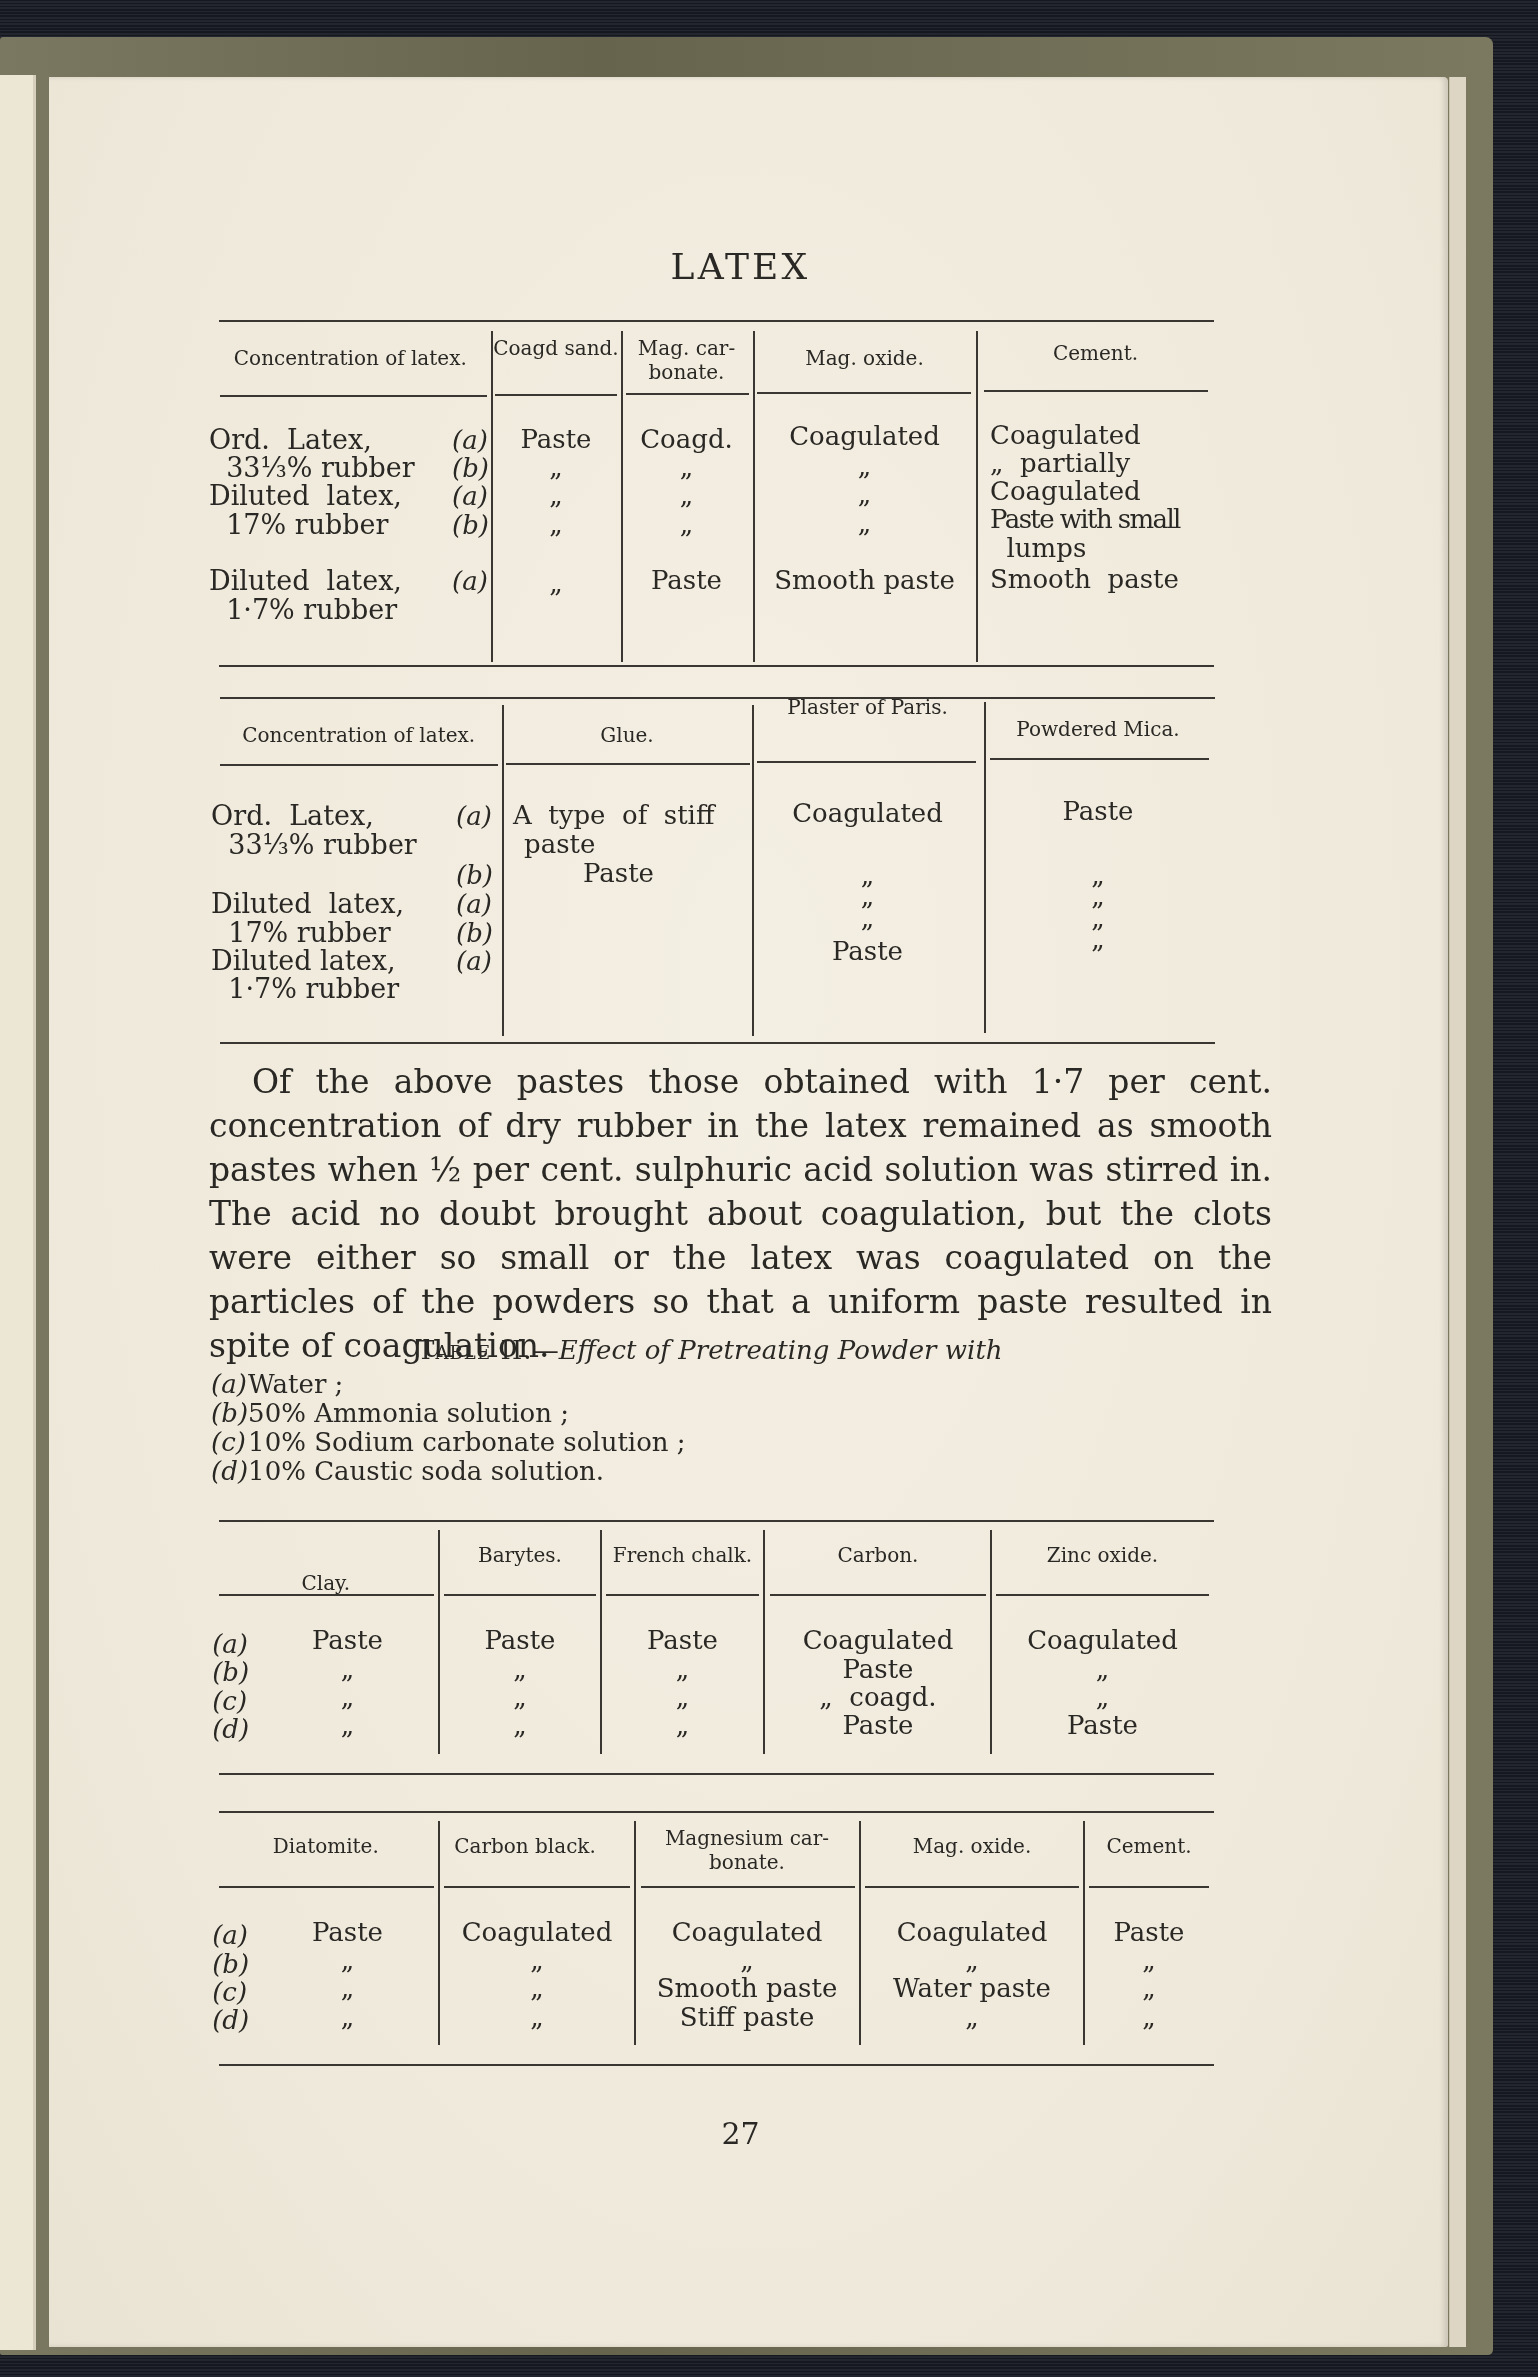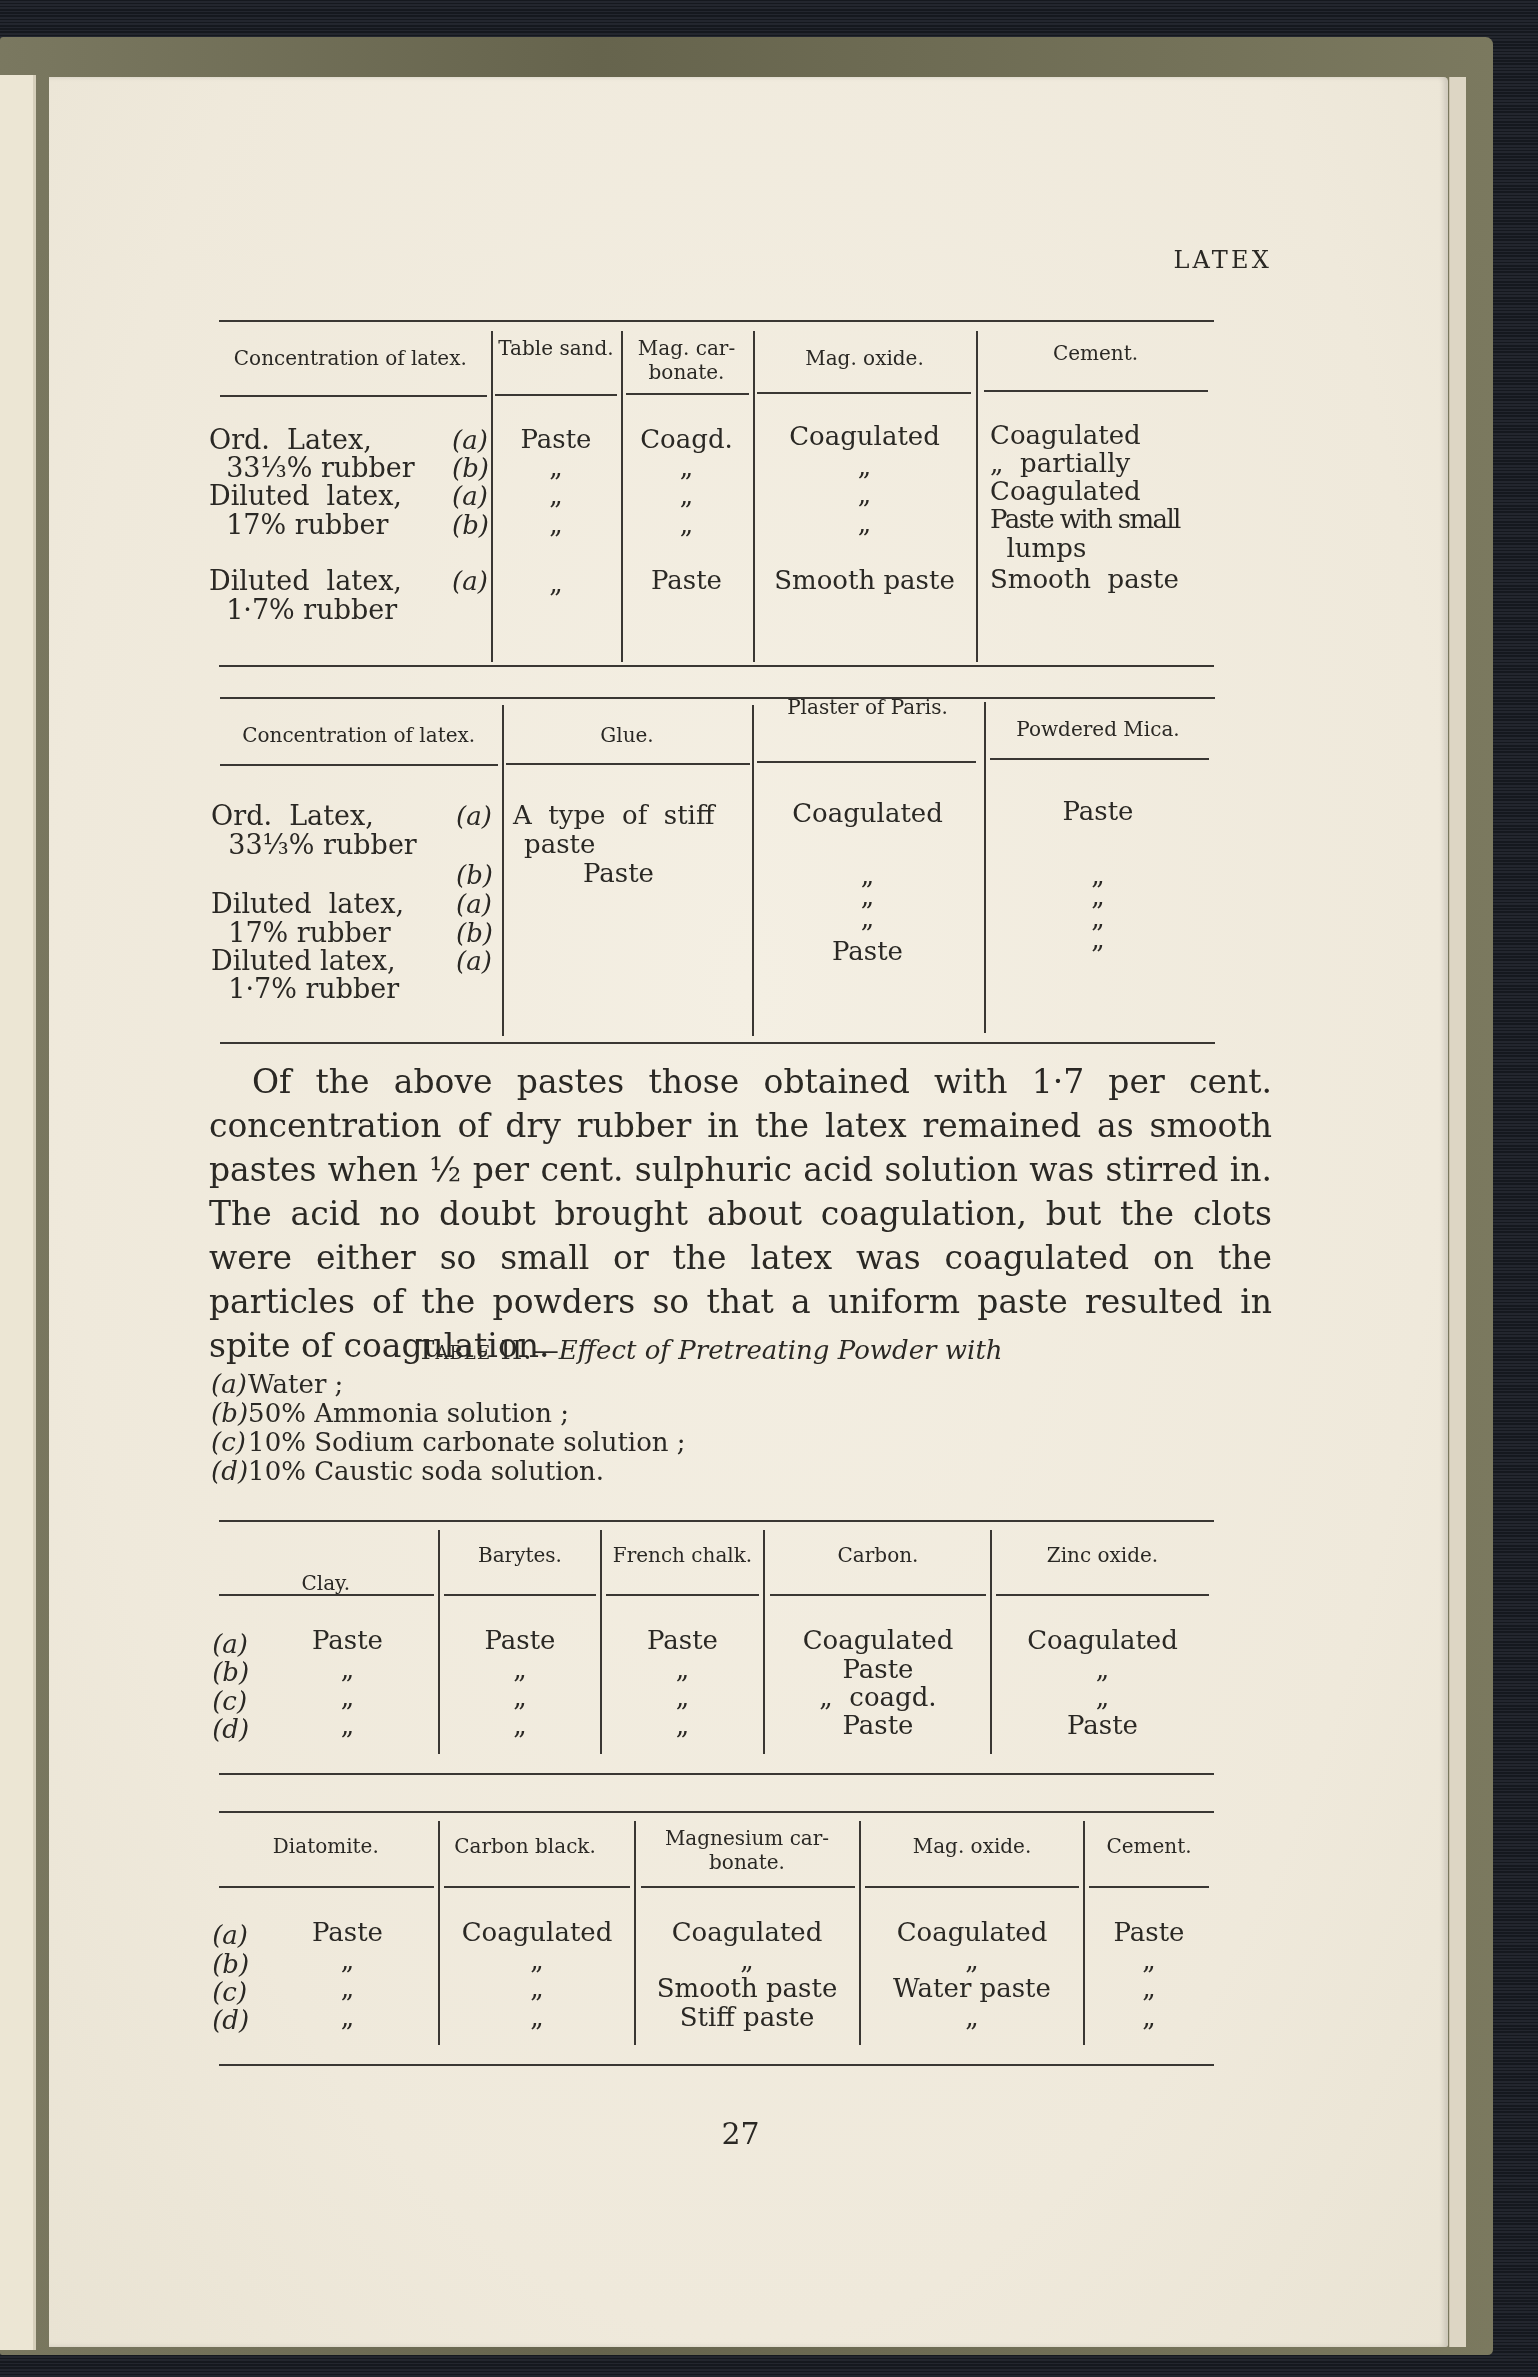--- a/index.html
+++ b/index.html
@@ -24,22 +24,22 @@
     position:absolute; left:49px; top:77px; width:1399px; height:2270px;
     background:#f1ecdf;
     background-image: radial-gradient(ellipse at 50% 40%, #f4efe3 0%, #efe9db 70%, #e9e3d3 100%);
     box-shadow: -4.3px 0 5.3px rgba(0,0,0,0.12) inset;
     border-radius:0 4.3px 2.1px 0;
   }
   .edge { position:absolute; top:77px; width:16px; height:2270px; background:#ddd6c4; left:1449px; border-left:1.1px solid #c9c1ab; }
 
   .content { position:absolute; left:160px; top:0; width:1063px; }
   .running-head {
-    position:absolute; top:171px; left:0; width:100%; text-align:right;
-    font-size:24px; letter-spacing:3.2px;
+    position:absolute; top:171px; left:0; width:100%; text-align:center;
+    font-size:36px; letter-spacing:3.2px;
   }
   .rule { position:absolute; height:2.1px; background:#3a3733; }
   .vrule { position:absolute; width:1.6px; background:#3a3733; }
   .hdr { position:absolute; font-size:20px; text-align:center; line-height:23.5px; }
   .cell { position:absolute; font-size:26px; line-height:29px; white-space:pre; }
   .lbl { position:absolute; font-size:27px; line-height:30px; white-space:pre; }
   .tag { position:absolute; font-size:26px; line-height:30px; font-style:italic; }
   .para {
     position:absolute; left:0; top:1060px; width:1063px;
     font-size:33px; line-height:44px; text-align:justify; text-indent:43px;
@@ -63,21 +63,21 @@
   <div class="running-head" style="top:246px;">LATEX</div>
 
   <div>
     <div class="rule" style="left:9.6px; top:320px; width:995px;"></div>
     <div class="vrule" style="left:282px; top:331px; height:331px;"></div>
     <div class="vrule" style="left:412px; top:331px; height:331px;"></div>
     <div class="vrule" style="left:544px; top:331px; height:331px;"></div>
     <div class="vrule" style="left:767px; top:331px; height:331px;"></div>
 
     <div class="hdr" style="left:5.3px; top:347px; width:272px;">Concentration of latex.</div>
-    <div class="hdr" style="left:284px; top:337px; width:126px;">Table sand.</div>
+    <div class="hdr" style="left:284px; top:337px; width:126px;">Coagd sand.</div>
     <div class="hdr" style="left:414px; top:337px; width:127px;">Mag. car-bonate.</div>
     <div class="hdr" style="left:546px; top:347px; width:219px;">Mag. oxide.</div>
     <div class="hdr" style="left:769px; top:342px; width:235px;">Cement.</div>
 
     <div class="rule" style="left:10.7px; top:395px; width:267px; height:1.6px;"></div>
     <div class="rule" style="left:286px; top:394px; width:122px; height:1.6px;"></div>
     <div class="rule" style="left:417px; top:393px; width:123px; height:1.6px;"></div>
     <div class="rule" style="left:548px; top:392px; width:214px; height:1.6px;"></div>
     <div class="rule" style="left:775px; top:390px; width:224px; height:1.6px;"></div>
 

